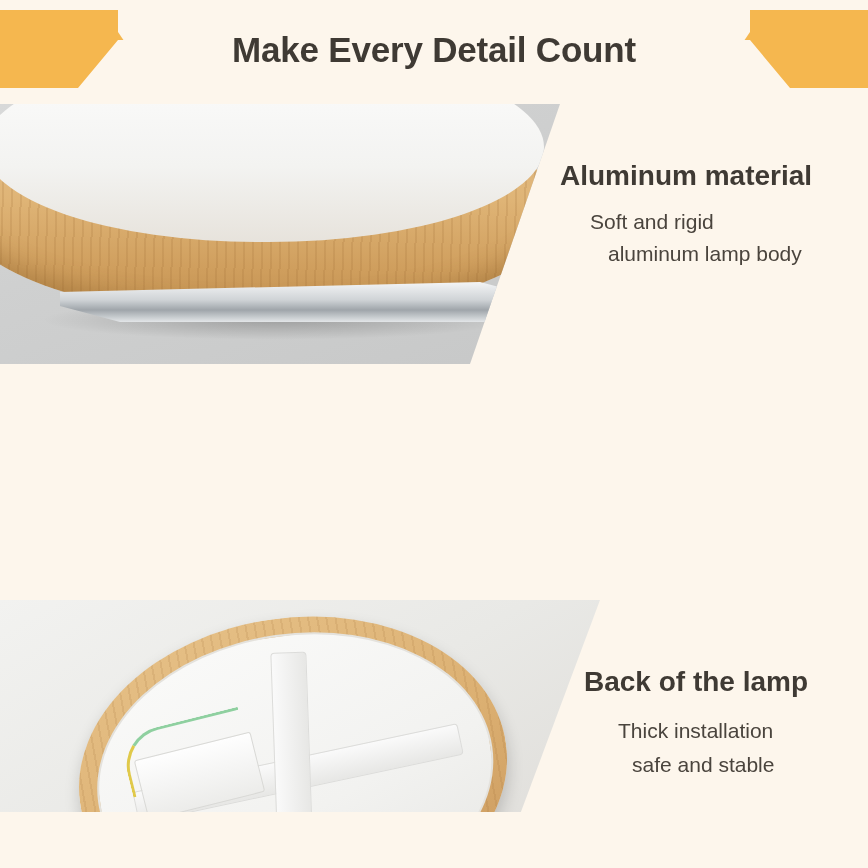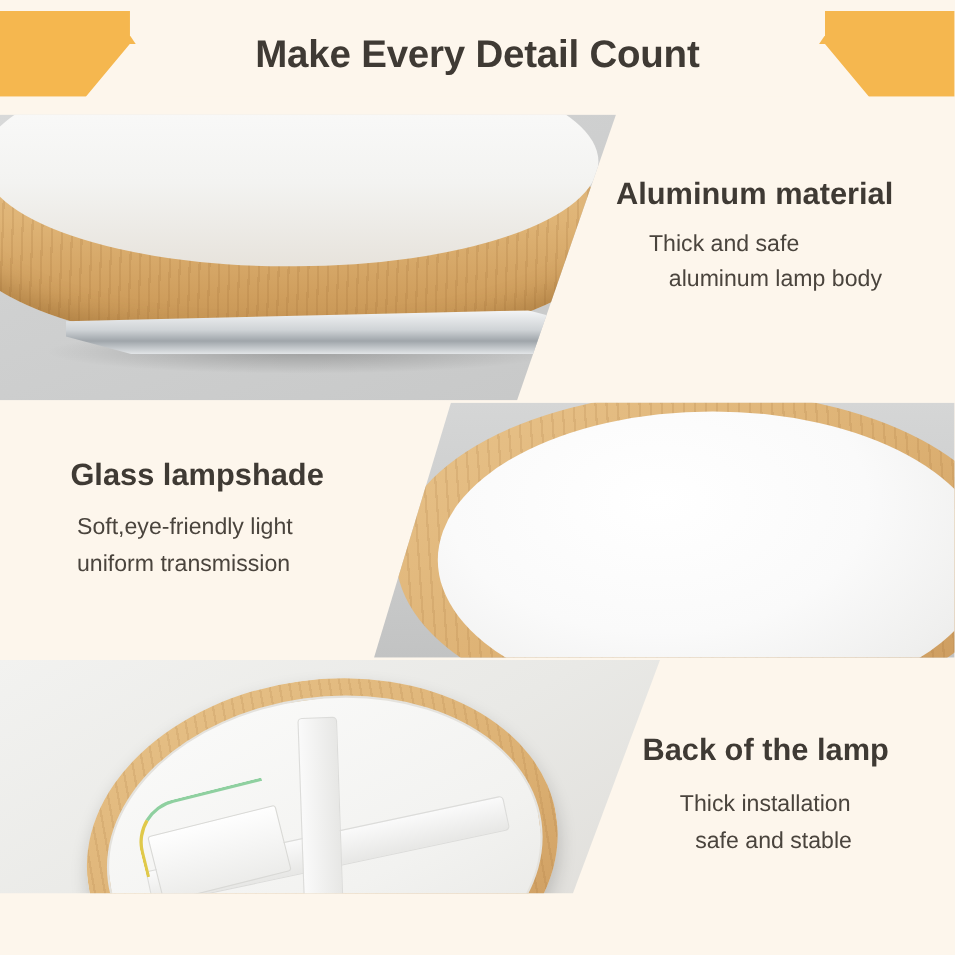--- a/index.html
+++ b/index.html
@@ -184,39 +184,26 @@
     <div class="r1-photo">
       <div class="r1-lamp"></div>
       <div class="r1-lamp-top"></div>
       <div class="r1-shadow"></div>
       <div class="r1-metal"></div>
 
     </div>
     <div class="r1-text">
       <div class="r1-h">Aluminum material</div>
       <div class="r1-p">
-        <span>Thick and safe</span>
+        <span>Soft and rigid</span>
         <span class="ln2">aluminum lamp body</span>
       </div>
     </div>
   </div>
 
-  <div class="panel row2">
-    <div class="r2-photo">
-      <div class="r2-wood"></div>
-      <div class="r2-diffuser"></div>
-    </div>
-    <div class="r2-text">
-      <div class="r2-h">Glass lampshade</div>
-      <div class="r2-p">
-        <span>Soft,eye-friendly light</span><br>
-        <span>uniform transmission</span>
-      </div>
-    </div>
-  </div>
 
   <div class="panel row3">
     <div class="r3-photo">
       <div class="r3-lamp">
         <div class="r3-inner">
           <div class="r3-barh"></div>
           <div class="r3-barv"></div>
           <div class="r3-driver"></div>
           <div class="r3-wire"></div>
         </div>

